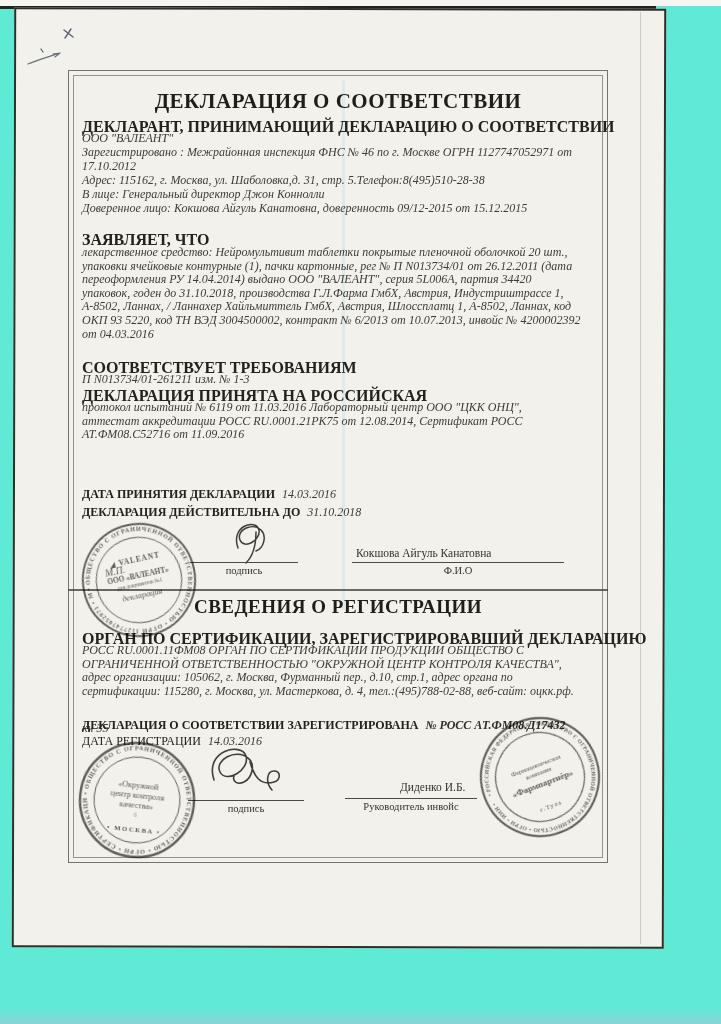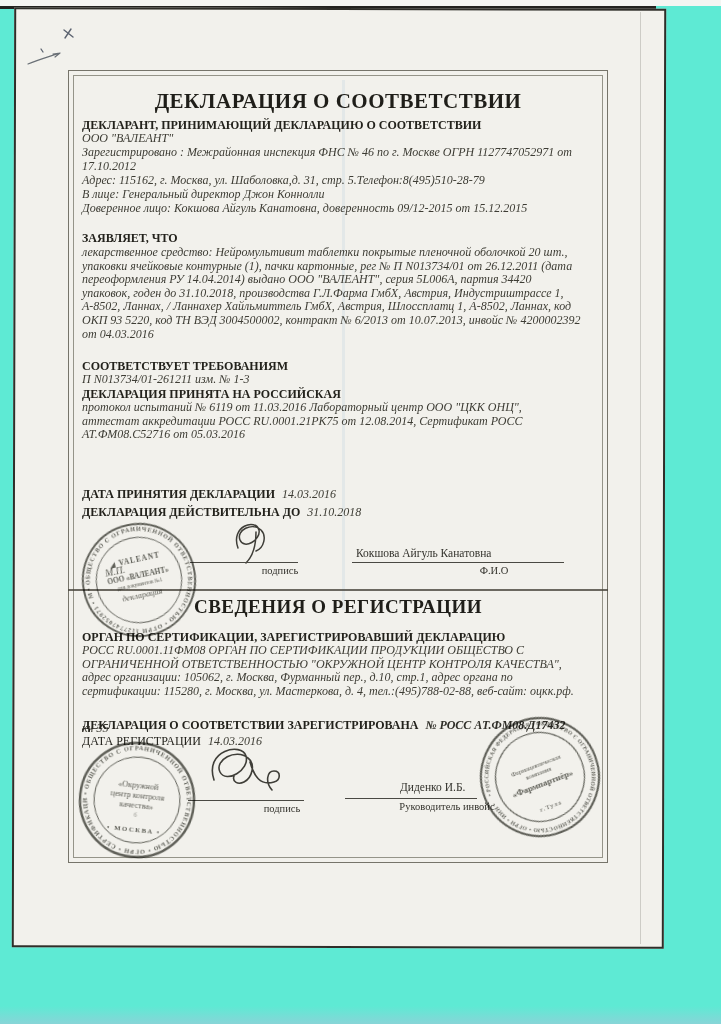--- a/index.html
+++ b/index.html
@@ -9,21 +9,21 @@
   .top-edge{position:absolute;left:0;top:6px;width:656px;height:3px;background:#23221f;}
   .outer-box{position:absolute;left:13px;top:8px;width:648px;height:936px;border:2px solid #2f2e29;background:#f2f1ec;transform:rotate(0.15deg);}
   .fold-line{position:absolute;left:640px;top:12px;width:1px;height:932px;background:rgba(120,118,110,0.30);}
   .streak{position:absolute;left:342px;top:80px;width:3px;height:530px;background:rgba(140,175,210,0.14);}
   .bottom-tint{position:absolute;left:0;bottom:0;width:721px;height:18px;background:linear-gradient(to bottom,rgba(170,195,218,0),rgba(170,195,218,0.55));}
 
   .frame{position:absolute;left:68px;top:70px;width:538px;height:791px;border:1px solid rgba(96,94,84,0.85);}
   .frame-inner{position:absolute;inset:4px;border:1px solid rgba(110,108,96,0.7);}
   .content{position:absolute;left:68px;top:70px;width:540px;height:793px;color:#2e2d27;}
 
-  .hd{position:absolute;font-weight:bold;font-size:12px;color:#23221c;white-space:nowrap;}
+  .hd{position:absolute;font-weight:bold;font-size:16px;color:#23221c;white-space:nowrap;}
   .it{position:absolute;font-style:italic;font-size:12px;line-height:13.6px;color:#3d3c34;}
   .doc-title{position:absolute;top:19px;left:0;width:100%;text-align:center;font-weight:bold;font-size:21px;letter-spacing:0.5px;color:#1f1e19;}
   .doc-title2{position:absolute;top:526px;left:0;width:100%;text-align:center;font-weight:bold;font-size:19px;letter-spacing:0.5px;color:#1f1e19;}
   .separator{position:absolute;top:519px;left:0;width:100%;border-top:2px solid rgba(72,70,61,0.8);}
 
   .h-declarant{top:48px;left:14px;}
   .t-name{top:62px;left:14px;}
   .t-registered{top:76px;left:14px;width:498px;}
   .t-address{top:104px;left:14px;width:498px;}
   .t-person{top:118px;left:14px;width:498px;}
@@ -33,21 +33,21 @@
   .h-conforms{top:289px;left:14px;}
   .t-conforms{top:303px;left:14px;width:498px;}
   .h-basis{top:317px;left:14px;}
   .t-basis{top:331px;left:14px;width:500px;}
   .row-adopted{position:absolute;top:417px;left:14px;font-size:12px;}
   .row-valid{position:absolute;top:435px;left:14px;font-size:12px;}
   .row-adopted .lbl,.row-valid .lbl{font-weight:bold;color:#23221c;}
   .row-adopted .val,.row-valid .val{font-style:italic;color:#3d3c34;margin-left:4px;}
 
   .sigline{position:absolute;border-top:1.4px solid #4a4943;}
-  .siglabel{position:absolute;font-size:10.5px;text-align:center;color:#33322c;padding-left:36px;}
+  .siglabel{position:absolute;font-size:10.5px;text-align:center;color:#33322c;}
   .signame{position:absolute;font-size:11.5px;color:#33322c;white-space:nowrap;}
 
   .sig1-line{top:492px;left:122px;width:108px;}
   .sig1-label{top:495px;left:122px;width:108px;}
   .name1{top:477px;left:288px;width:206px;text-align:left;}
   .name1-line{top:492px;left:284px;width:212px;}
   .name1-label{top:495px;left:284px;width:212px;}
 
   .h-authority{top:560px;left:14px;}
   .t-authority{top:574px;left:14px;width:502px;}
@@ -96,32 +96,32 @@
   <div class="frame">
     <div class="frame-inner"></div>
   </div>
 
   <div class="content">
     <div class="doc-title">ДЕКЛАРАЦИЯ О СООТВЕТСТВИИ</div>
 
     <div class="hd h-declarant">ДЕКЛАРАНТ, ПРИНИМАЮЩИЙ ДЕКЛАРАЦИЮ О СООТВЕТСТВИИ</div>
     <div class="it t-name">ООО "ВАЛЕАНТ"</div>
     <div class="it t-registered">Зарегистрировано : Межрайонная инспекция ФНС № 46 по г. Москве ОГРН 1127747052971 от 17.10.2012</div>
-    <div class="it t-address">Адрес: 115162, г. Москва, ул. Шаболовка,д. 31, стр. 5.Телефон:8(495)510-28-79</div>
+    <div class="it t-address">Адрес: 115162, г. Москва, ул. Шаболовка,д. 31, стр. 5.Телефон:8(495)510-28-38</div>
     <div class="it t-person">В лице: Генеральный директор Джон Коннолли</div>
     <div class="it t-trustee">Доверенное лицо: Кокшова Айгуль Канатовна, доверенность 09/12-2015 от 15.12.2015</div>
 
     <div class="hd h-declares">ЗАЯВЛЯЕТ, ЧТО</div>
     <div class="it t-declares">лекарственное средство: Нейромультивит таблетки покрытые пленочной оболочкой 20 шт., упаковки ячейковые контурные (1), пачки картонные, рег № П N013734/01 от 26.12.2011 (дата переоформления РУ 14.04.2014) выдано ООО "ВАЛЕАНТ", серия 5L006A, партия 34420 упаковок, годен до 31.10.2018, производства Г.Л.Фарма ГмбХ, Австрия, Индустриштрассе 1, А-8502, Ланнах, / Ланнахер Хайльмиттель ГмбХ, Австрия, Шлоссплатц 1, А-8502, Ланнах, код ОКП 93 5220, код ТН ВЭД 3004500002, контракт № 6/2013 от 10.07.2013, инвойс № 4200002392 от 04.03.2016</div>
 
     <div class="hd h-conforms">СООТВЕТСТВУЕТ ТРЕБОВАНИЯМ</div>
     <div class="it t-conforms">П N013734/01-261211 изм. № 1-3</div>
 
     <div class="hd h-basis">ДЕКЛАРАЦИЯ ПРИНЯТА НА РОССИЙСКАЯ</div>
-    <div class="it t-basis">протокол испытаний № 6119 от 11.03.2016 Лабораторный центр ООО "ЦКК ОНЦ", аттестат аккредитации РОСС RU.0001.21РК75 от 12.08.2014, Сертификат РОСС АТ.ФМ08.С52716 от 05.03.2016</div>
+    <div class="it t-basis">протокол испытаний № 6119 от 11.03.2016 Лабораторный центр ООО "ЦКК ОНЦ", аттестат аккредитации РОСС RU.0001.21РК75 от 12.08.2014, Сертификат РОСС АТ.ФМ08.С52716 от 11.09.2016</div>
 
     <div class="row-adopted">
       <span class="lbl">ДАТА ПРИНЯТИЯ ДЕКЛАРАЦИИ</span>
       <span class="val">14.03.2016</span>
     </div>
     <div class="row-valid">
       <span class="lbl">ДЕКЛАРАЦИЯ ДЕЙСТВИТЕЛЬНА ДО</span>
       <span class="val">31.10.2018</span>
     </div>
 

